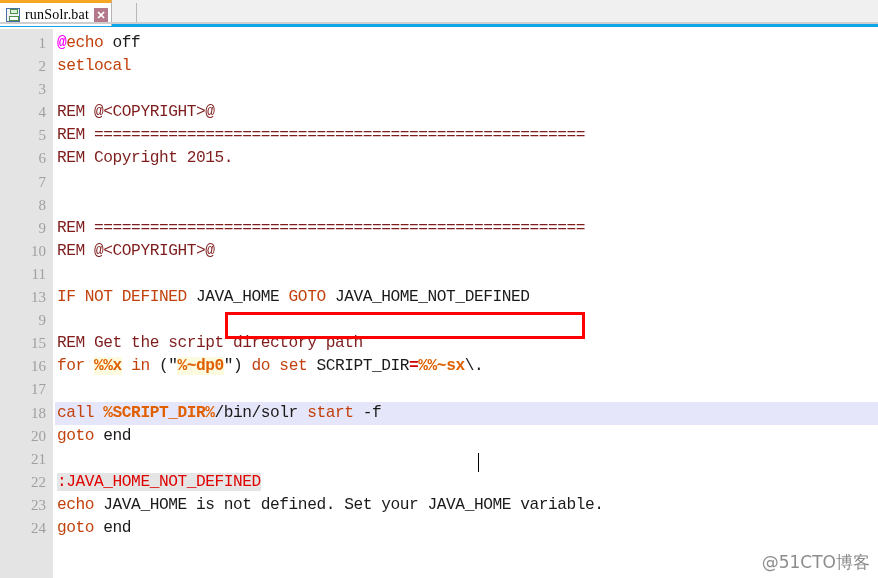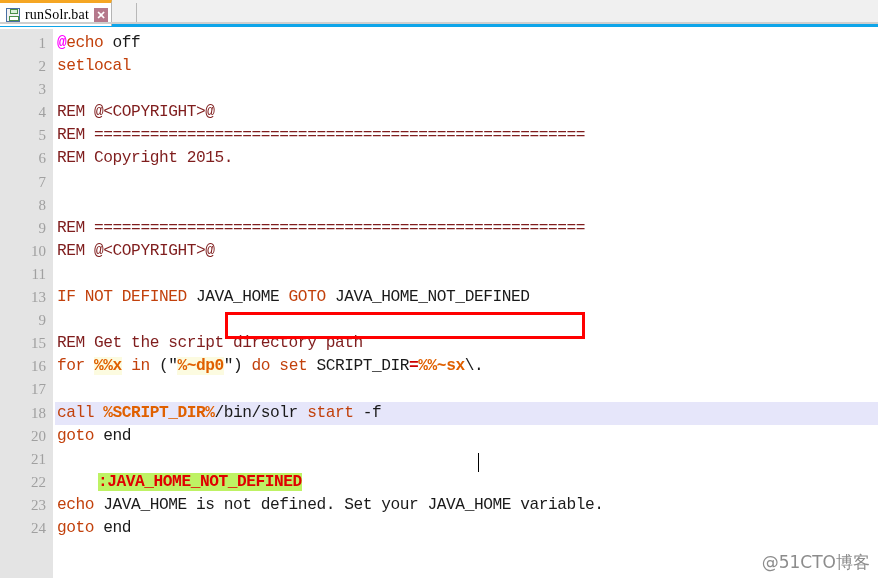--- a/index.html
+++ b/index.html
@@ -157,21 +157,21 @@
     background: #e6e6fa;
   }
 
   
   .kw   { color: #c2410c; font-weight: normal; }
   .at   { color: #ff00ff; font-weight: bold; }
   .rem  { color: #7f1d1d; }
   .plain{ color: #1a1a1a; }
   .var  { color: #e06000; font-weight: bold; }
   .varhl{ color: #e06000; font-weight: bold; background: #fcfbe0; }
-  .lbl  { color: #e00000; font-weight: bold; background: #bef264; margin-left: 41px; }
+  .lbl  { color: #e00000; font-weight: normal; background: #e5e5e5; }
   .op   { color: #cc0000; font-weight: bold; }
 
   
   #annot {
     position: absolute;
     left: 225px; top: 283px;
     width: 360px; height: 27px;
     border: 3px solid #ff0000;
     box-sizing: border-box;
     pointer-events: none;

